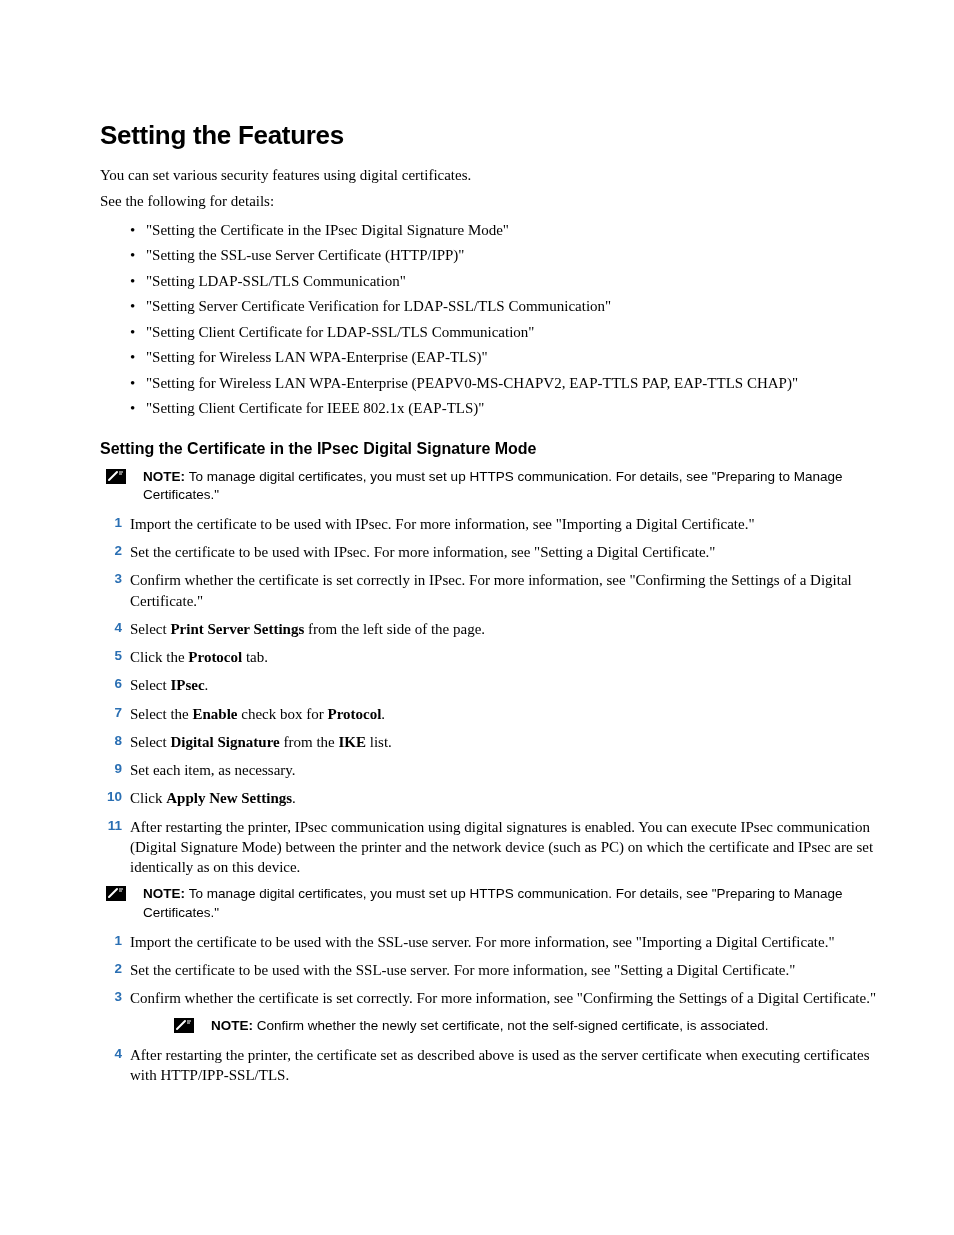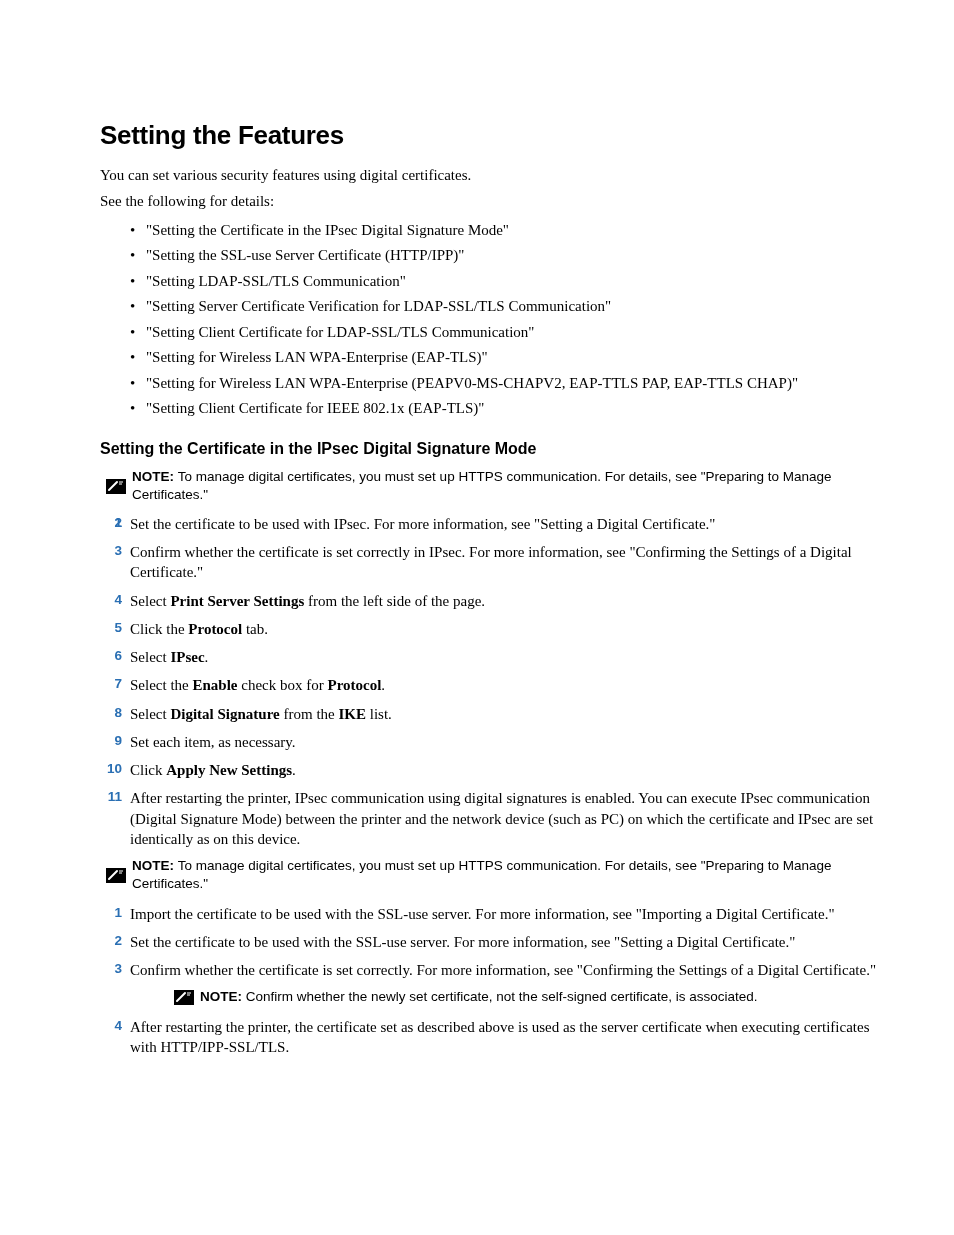--- a/index.html
+++ b/index.html
@@ -46,22 +46,23 @@
     font-size: 15px;
   }
   h2.subsection-title {
     font-family: "Helvetica Neue", Helvetica, Arial, sans-serif;
     font-weight: 700;
     font-size: 16px;
     margin: 14px 0 10px 0;
   }
   .note {
     display: flex;
-    align-items: center;
+    align-items: flex-start;
     margin: 4px 0 10px 6px;
+    gap: 11px;
   }
   .note.inner {
     margin-left: 44px;
   }
   .note-icon {
     flex: 0 0 auto;
     width: 20px;
     height: 15px;
     margin-right: 6px;
     margin-top: 1px;
@@ -130,21 +131,21 @@
         <path d="M3 11 L11 3" stroke="#fff" stroke-width="2" stroke-linecap="round"></path>
         <path d="M13 3 L17 3 M13 5 L16 5" stroke="#fff" stroke-width="1"></path>
       </svg>
     </span>
     <span class="note-text">
       <span class="note-label">NOTE: </span><span>To manage digital certificates, you must set up HTTPS communication. For details, see "Preparing to Manage Certificates."</span>
     </span>
   </div>
 
   <ol class="steps">
-    <li><span class="num">1</span></li>
+    <li><span class="num">1</span><span class="step-body">Import the certificate to be used with IPsec. For more information, see "Importing a Digital Certificate."</span></li>
     <li><span class="num">2</span><span class="step-body">Set the certificate to be used with IPsec. For more information, see "Setting a Digital Certificate."</span></li>
     <li><span class="num">3</span><span class="step-body">Confirm whether the certificate is set correctly in IPsec. For more information, see "Confirming the Settings of a Digital Certificate."</span></li>
     <li><span class="num">4</span><span class="step-body"><span>Select </span><b>Print Server Settings</b><span> from the left side of the page.</span></span></li>
     <li><span class="num">5</span><span class="step-body"><span>Click the </span><b>Protocol</b><span> tab.</span></span></li>
     <li><span class="num">6</span><span class="step-body"><span>Select </span><b>IPsec</b><span>.</span></span></li>
     <li><span class="num">7</span><span class="step-body"><span>Select the </span><b>Enable</b><span> check box for </span><b>Protocol</b><span>.</span></span></li>
     <li><span class="num">8</span><span class="step-body"><span>Select </span><b>Digital Signature</b><span> from the </span><b>IKE</b><span> list.</span></span></li>
     <li><span class="num">9</span><span class="step-body">Set each item, as necessary.</span></li>
     <li><span class="num">10</span><span class="step-body"><span>Click </span><b>Apply New Settings</b><span>.</span></span></li>
     <li><span class="num">11</span><span class="step-body">After restarting the printer, IPsec communication using digital signatures is enabled. You can execute IPsec communication (Digital Signature Mode) between the printer and the network device (such as PC) on which the certificate and IPsec are set identically as on this device.</span></li>

